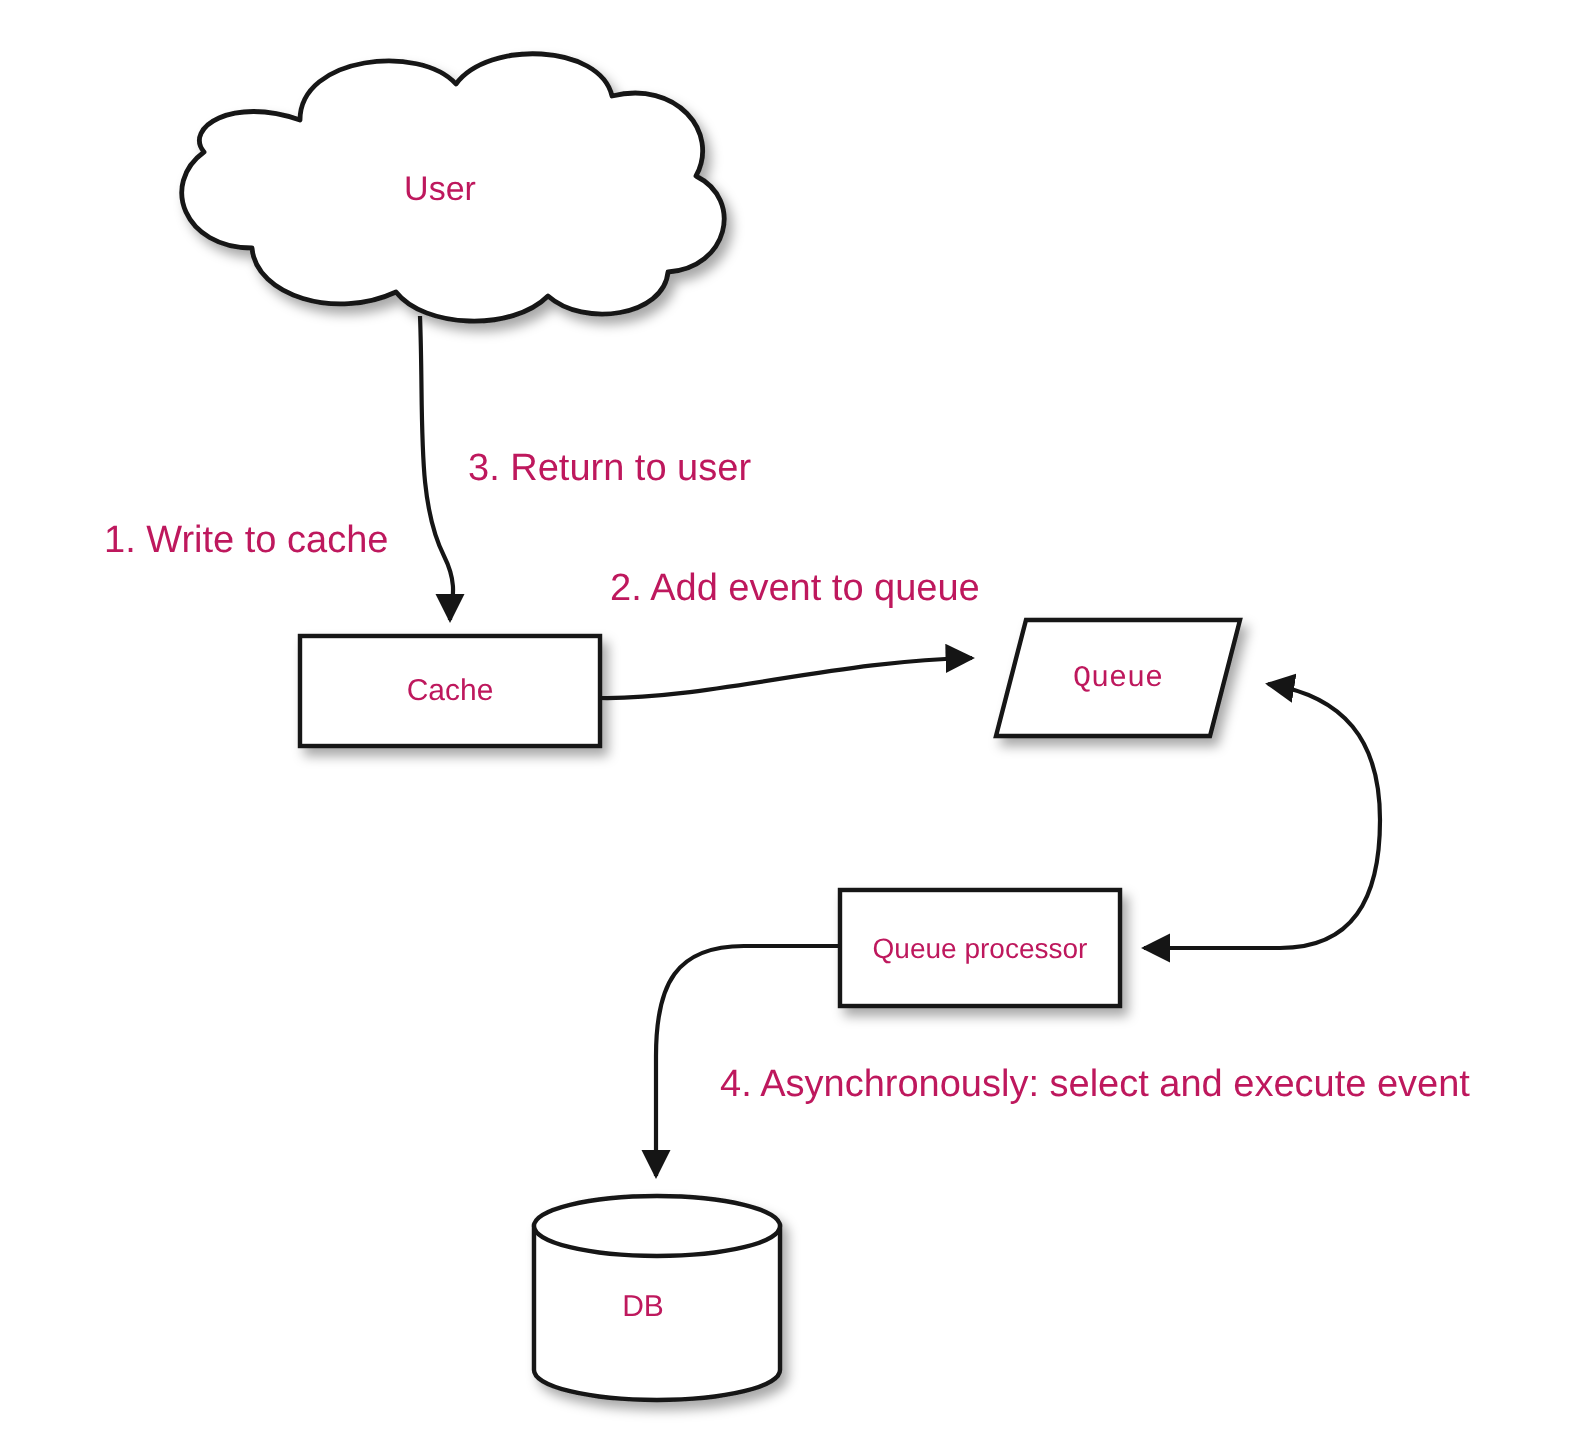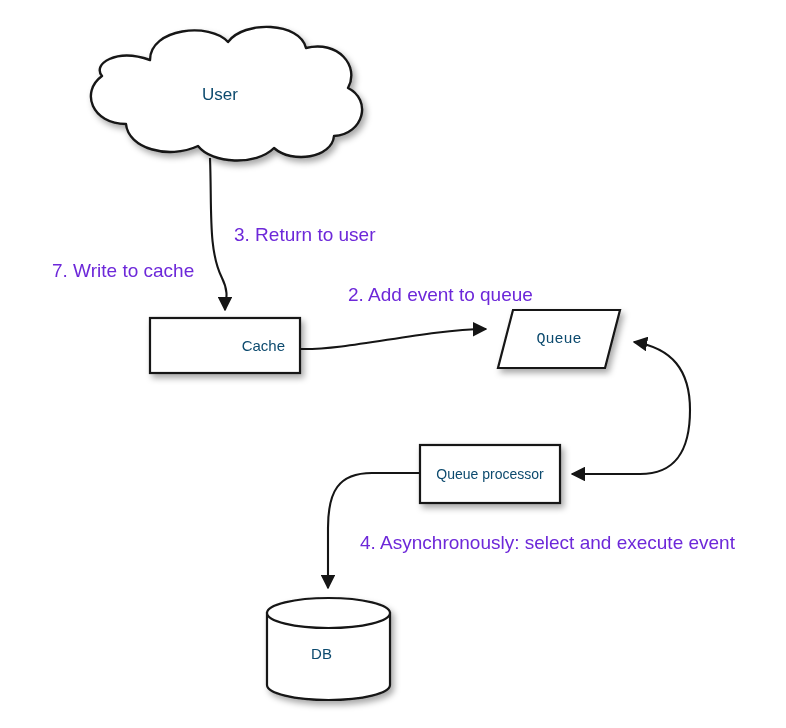--- a/index.html
+++ b/index.html
@@ -23,42 +23,42 @@
   #diagram-canvas {
     position: absolute;
     top: 0;
     left: 0;
     width: 786px;
     height: 728px;
   }
   .node-label {
     position: absolute;
     text-align: center;
-    color: #0c4a6e;
+    color: #be185d;
     font-size: 15px;
     line-height: 1;
     white-space: nowrap;
     -webkit-font-smoothing: antialiased;
   }
   .edge-label {
     position: absolute;
-    color: #6d28d9;
+    color: #be185d;
     font-size: 19px;
     line-height: 1;
     white-space: nowrap;
     font-weight: 400;
   }
   .lbl-user   { left: 160px; top: 86px;  width: 120px; font-size: 17px; }
-  .lbl-cache  { left: 165px; top: 338px; width: 120px; text-align: right; }
+  .lbl-cache  { left: 165px; top: 338px; width: 120px; }
   .lbl-queue  { left: 499px; top: 332px; width: 120px; font-family: Liberation Mono, monospace; }
   .lbl-evproc { left: 420px; top: 467px; width: 140px; font-size: 14px; }
   .lbl-db     { left: 268px; top: 646px; width: 107px; }
 
   .elbl-1 { left: 52px;  top: 261px; }
-  .elbl-2 { left: 305px; top: 285px; margin-left: 43px; }
+  .elbl-2 { left: 305px; top: 285px; }
   .elbl-3 { left: 234px; top: 225px; }
   .elbl-4 { left: 360px; top: 533px; }
 </style>
 </head>
 <body>
 
 <div id="diagram-root">
 
   <svg id="diagram-canvas" viewBox="0 0 786 728" xmlns="http://www.w3.org/2000/svg">
     <defs>
@@ -115,21 +115,21 @@
   <div class="node-label lbl-user">User</div>
 
   <div class="node-label lbl-cache">Cache</div>
 
   <div class="node-label lbl-queue">Queue</div>
 
   <div class="node-label lbl-evproc">Queue processor</div>
 
   <div class="node-label lbl-db">DB</div>
 
-  <div class="edge-label elbl-1">7. Write to cache</div>
+  <div class="edge-label elbl-1">1. Write to cache</div>
 
   <div class="edge-label elbl-2">2. Add event to queue</div>
 
   <div class="edge-label elbl-3">3. Return to user</div>
 
   <div class="edge-label elbl-4">4. Asynchronously: select and execute event</div>
 
 </div>
 
 </body></html>

